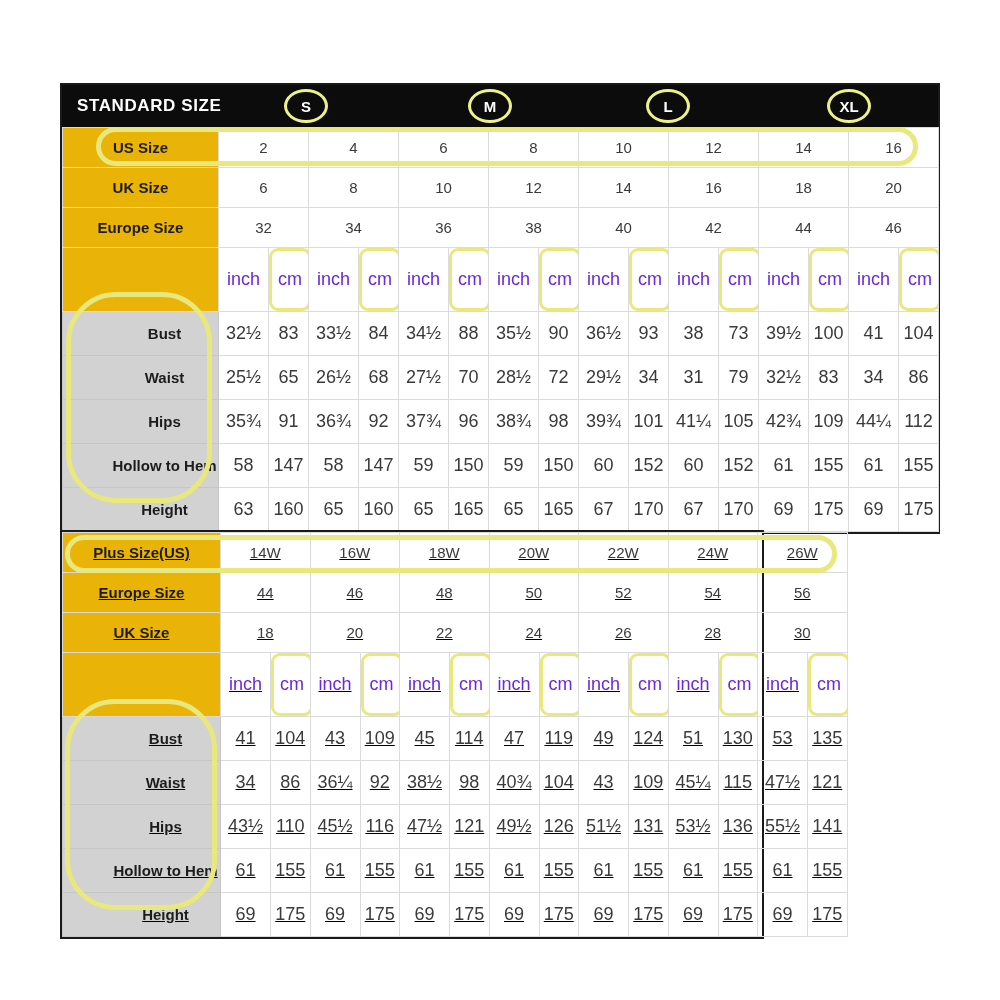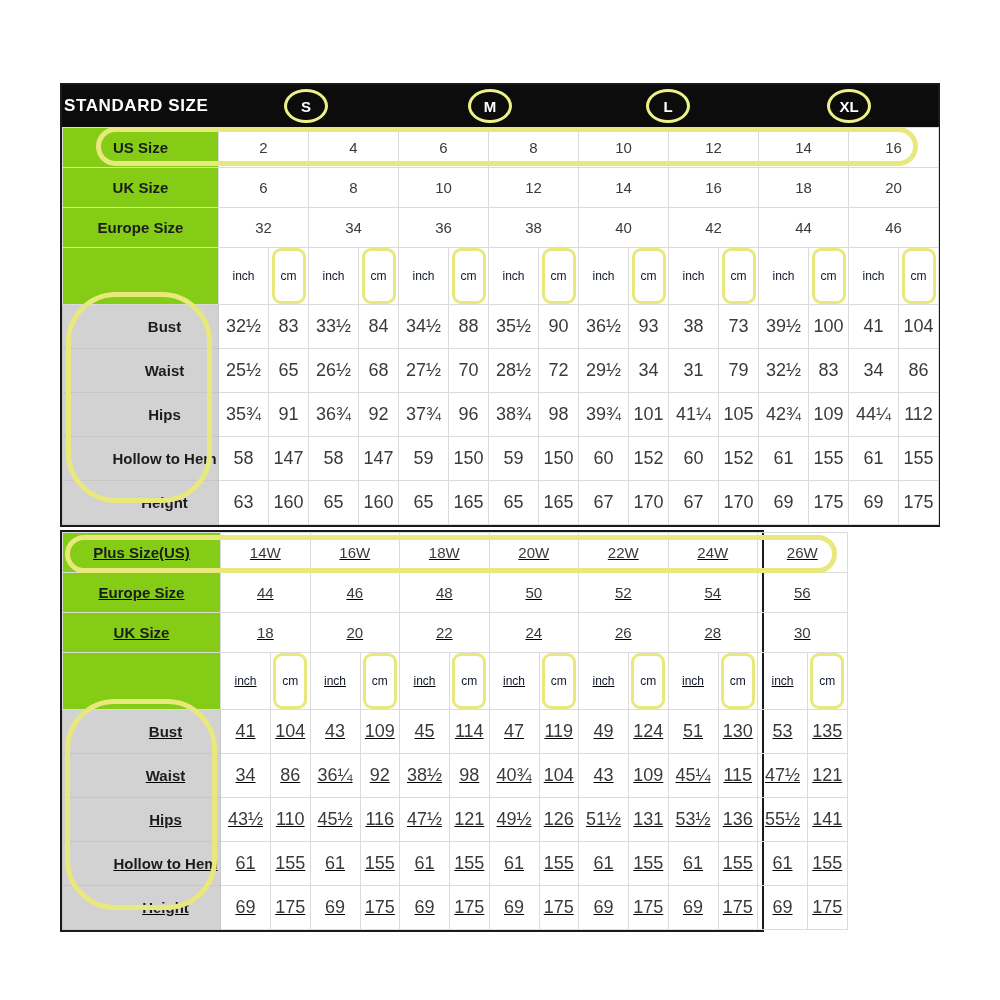--- a/index.html
+++ b/index.html
@@ -4,36 +4,36 @@
 <style>
   * { box-sizing: border-box; margin: 0; padding: 0; }
   body { background: #ffffff; font-family: "Liberation Sans", "DejaVu Sans", sans-serif; }
   .canvas { position: relative; width: 1000px; height: 1000px; background: #fff; overflow: hidden; }
 
   .tbl-wrap { position: absolute; border: 2px solid #1a1a1a; background: #fff; }
   #std-wrap  { left: 60px; top: 83px;  width: 880px; }
   #plus-wrap { left: 60px; top: 530px; width: 704px; text-decoration: underline; }
 
   .bar { position: relative; height: 42px; background: var(--header-bg, #0c0c0c); color: #fff; }
-  .bar-title { position: absolute; left: 2px; top: 50%; transform: translateY(-50%);
+  .bar-title { position: absolute; left: 15px; top: 50%; transform: translateY(-50%);
                font-weight: 700; font-size: 17px; letter-spacing: 0.6px; }
   .circle { position: absolute; top: 50%; transform: translate(-50%,-50%);
             min-width: 44px; height: 34px; padding: 0 7px;
             border: 3px solid var(--badge, #ecf288); border-radius: 50%;
             display: flex; align-items: center; justify-content: center;
             font-weight: 700; font-size: 15px; color: #fff; }
   .c-s  { left: 244px; } .c-m { left: 428px; } .c-l { left: 606px; } .c-xl { left: 787px; }
 
   table { border-collapse: collapse; table-layout: fixed; width: 100%; }
   td, th { border: 1px solid #dbdbdb; text-align: center; vertical-align: middle;
            padding: 0; color: #333; font-weight: 400; overflow: hidden; }
-  th.lbl { font-weight: 700; font-size: 15px; color: #1c1c1c; background: #84cc16; }
+  th.lbl { font-weight: 700; font-size: 15px; color: #1c1c1c; background: #eab308; }
   th.gray { background: var(--label-bg, #d2d2d2); border-color: #c6c6c6; padding-left: 48px; }
   td.sv { font-size: 15px; color: #3a3a3a; }
-  td.unit { font-size: 12px; color: #0f172a; }
+  td.unit { font-size: 18px; color: #6d28d9; }
   span.cmbox { display: inline-block; border: 3px solid var(--hl, #e8e87c);
                border-radius: 9px; padding: 18px 6px; }
   td.mv { font-size: 18px; color: #3a3a3a; }
 
   .hl-oval { position: absolute; border: 5px solid var(--hl, #e8e87c);
              pointer-events: none; background: transparent; }
   #hl-us          { left: 96px;  top: 127px; width: 822px; height: 39px;  border-radius: 20px; }
   #hl-std-labels  { left: 66px;  top: 292px; width: 146px; height: 211px; border-radius: 50px; }
   #hl-plus-row    { left: 65px;  top: 535px; width: 772px; height: 38px;  border-radius: 20px; }
   #hl-plus-labels { left: 65px;  top: 699px; width: 152px; height: 211px; border-radius: 50px; }

